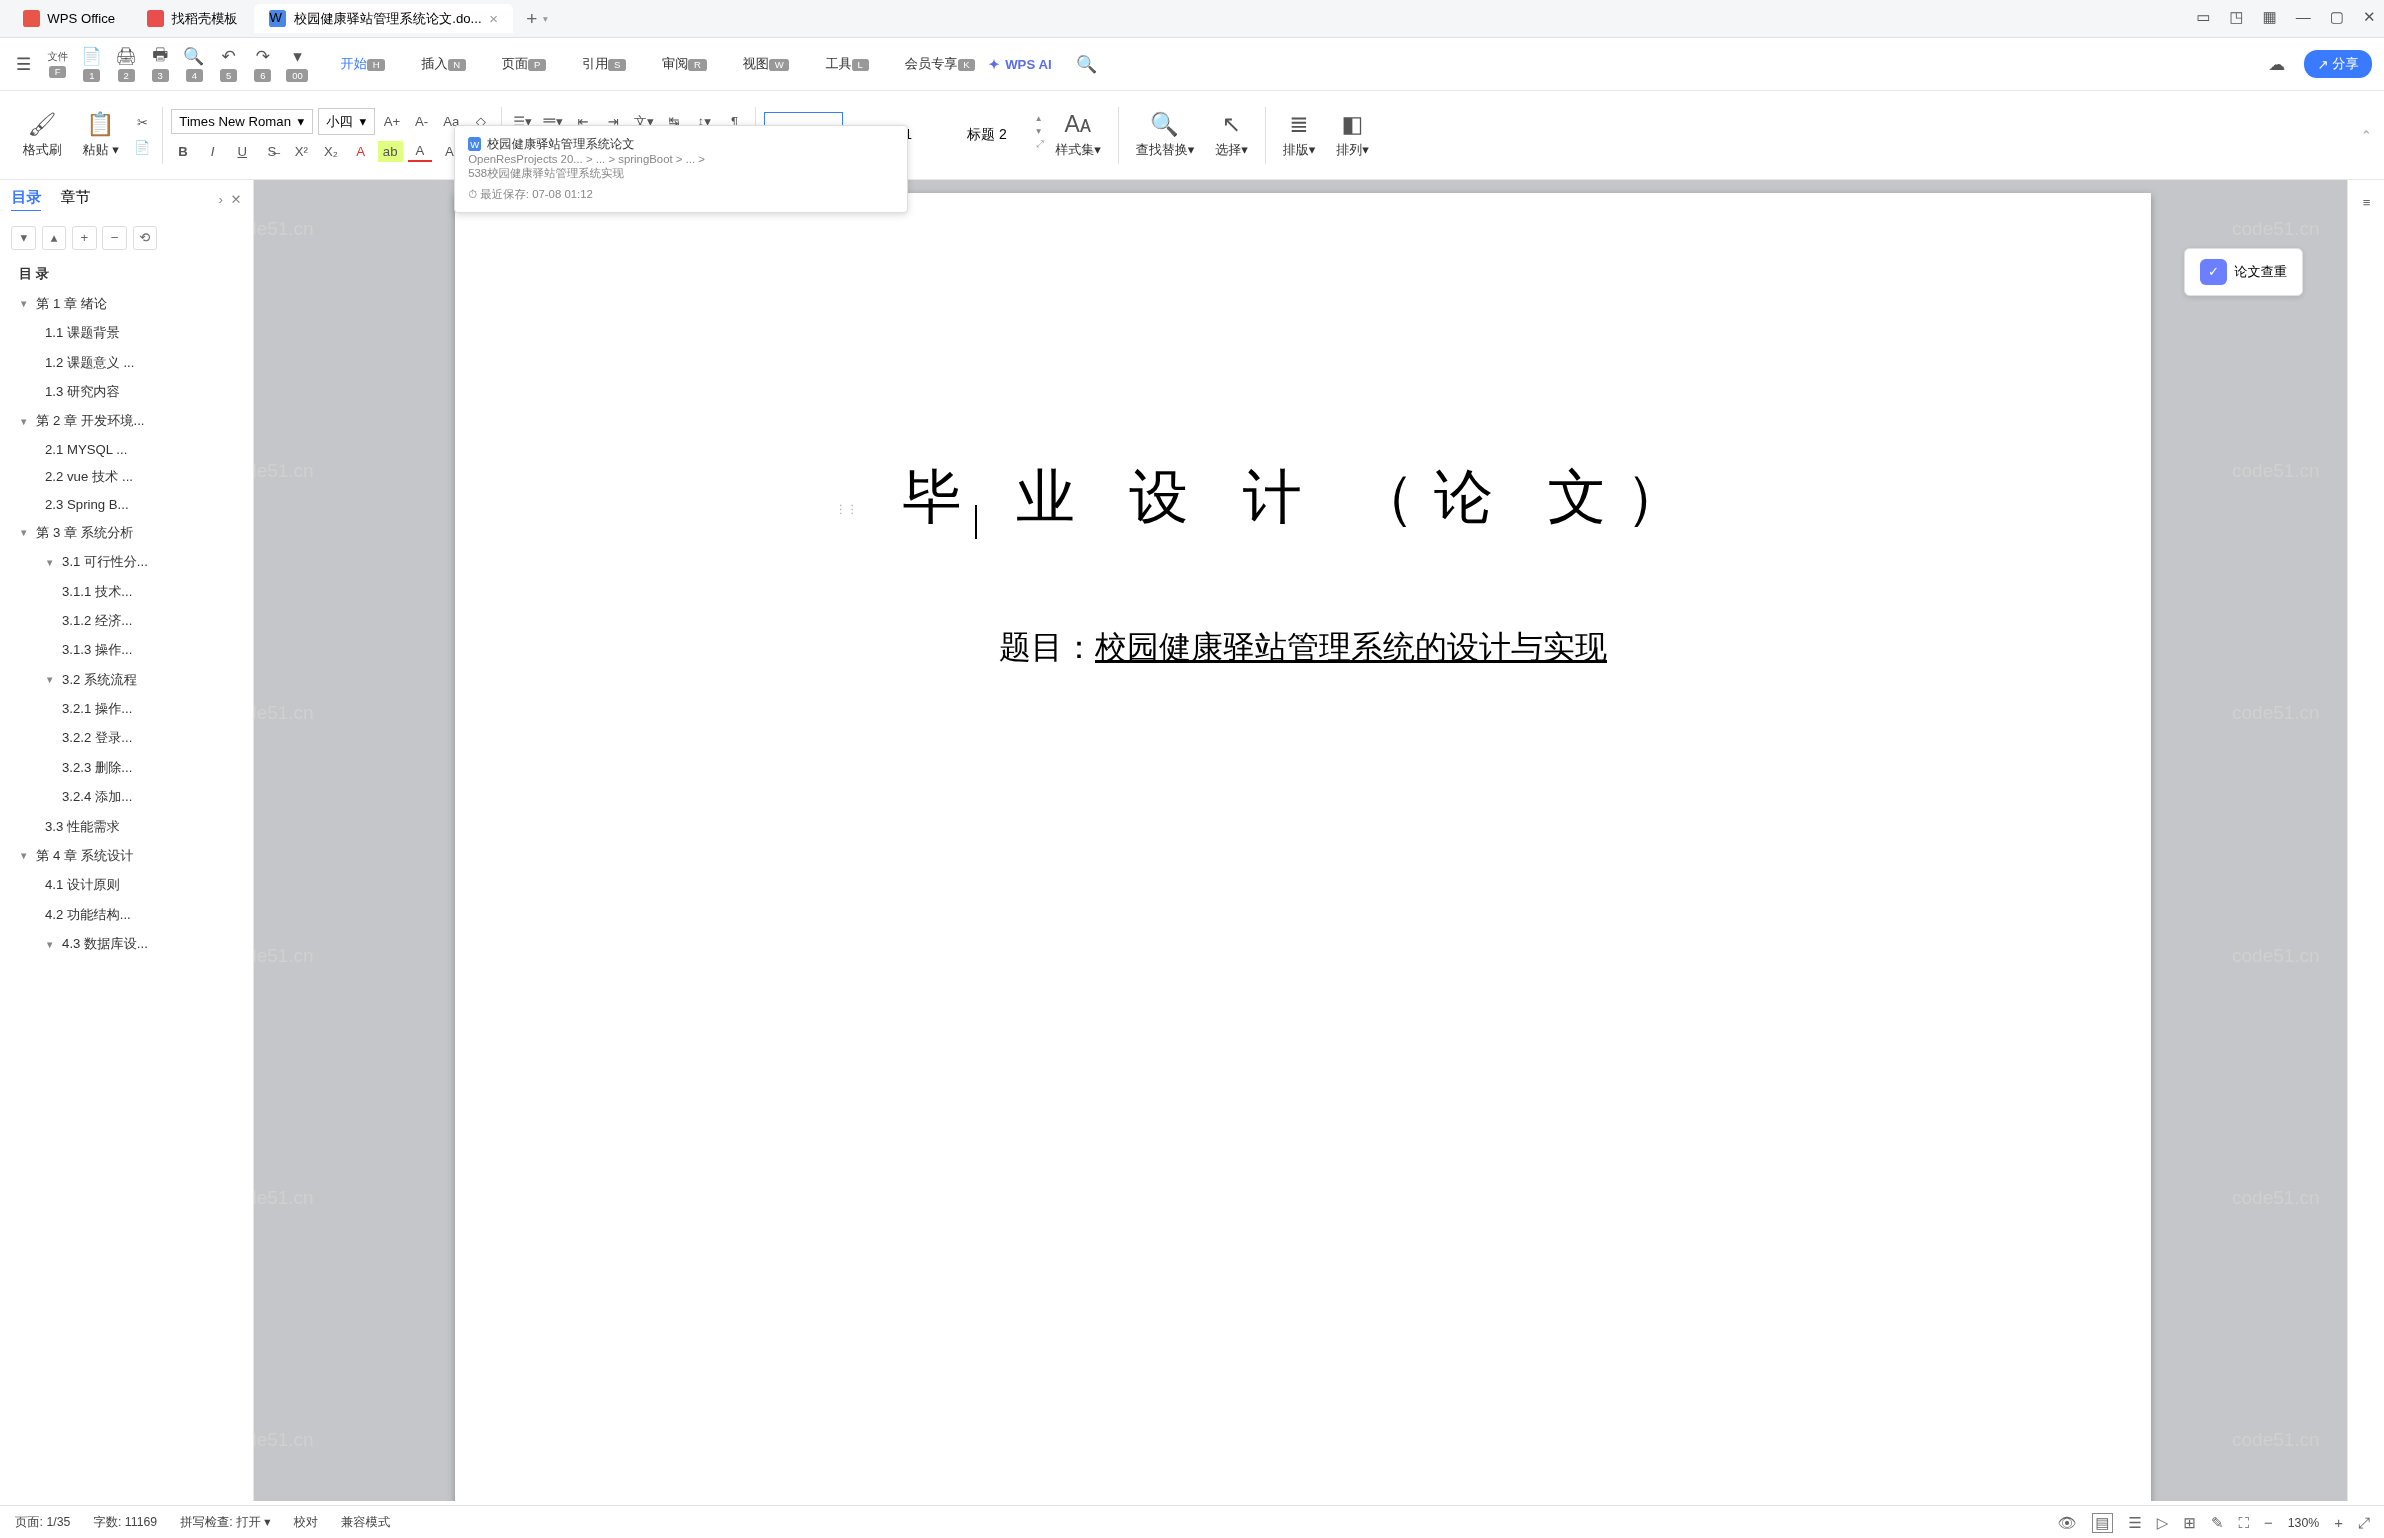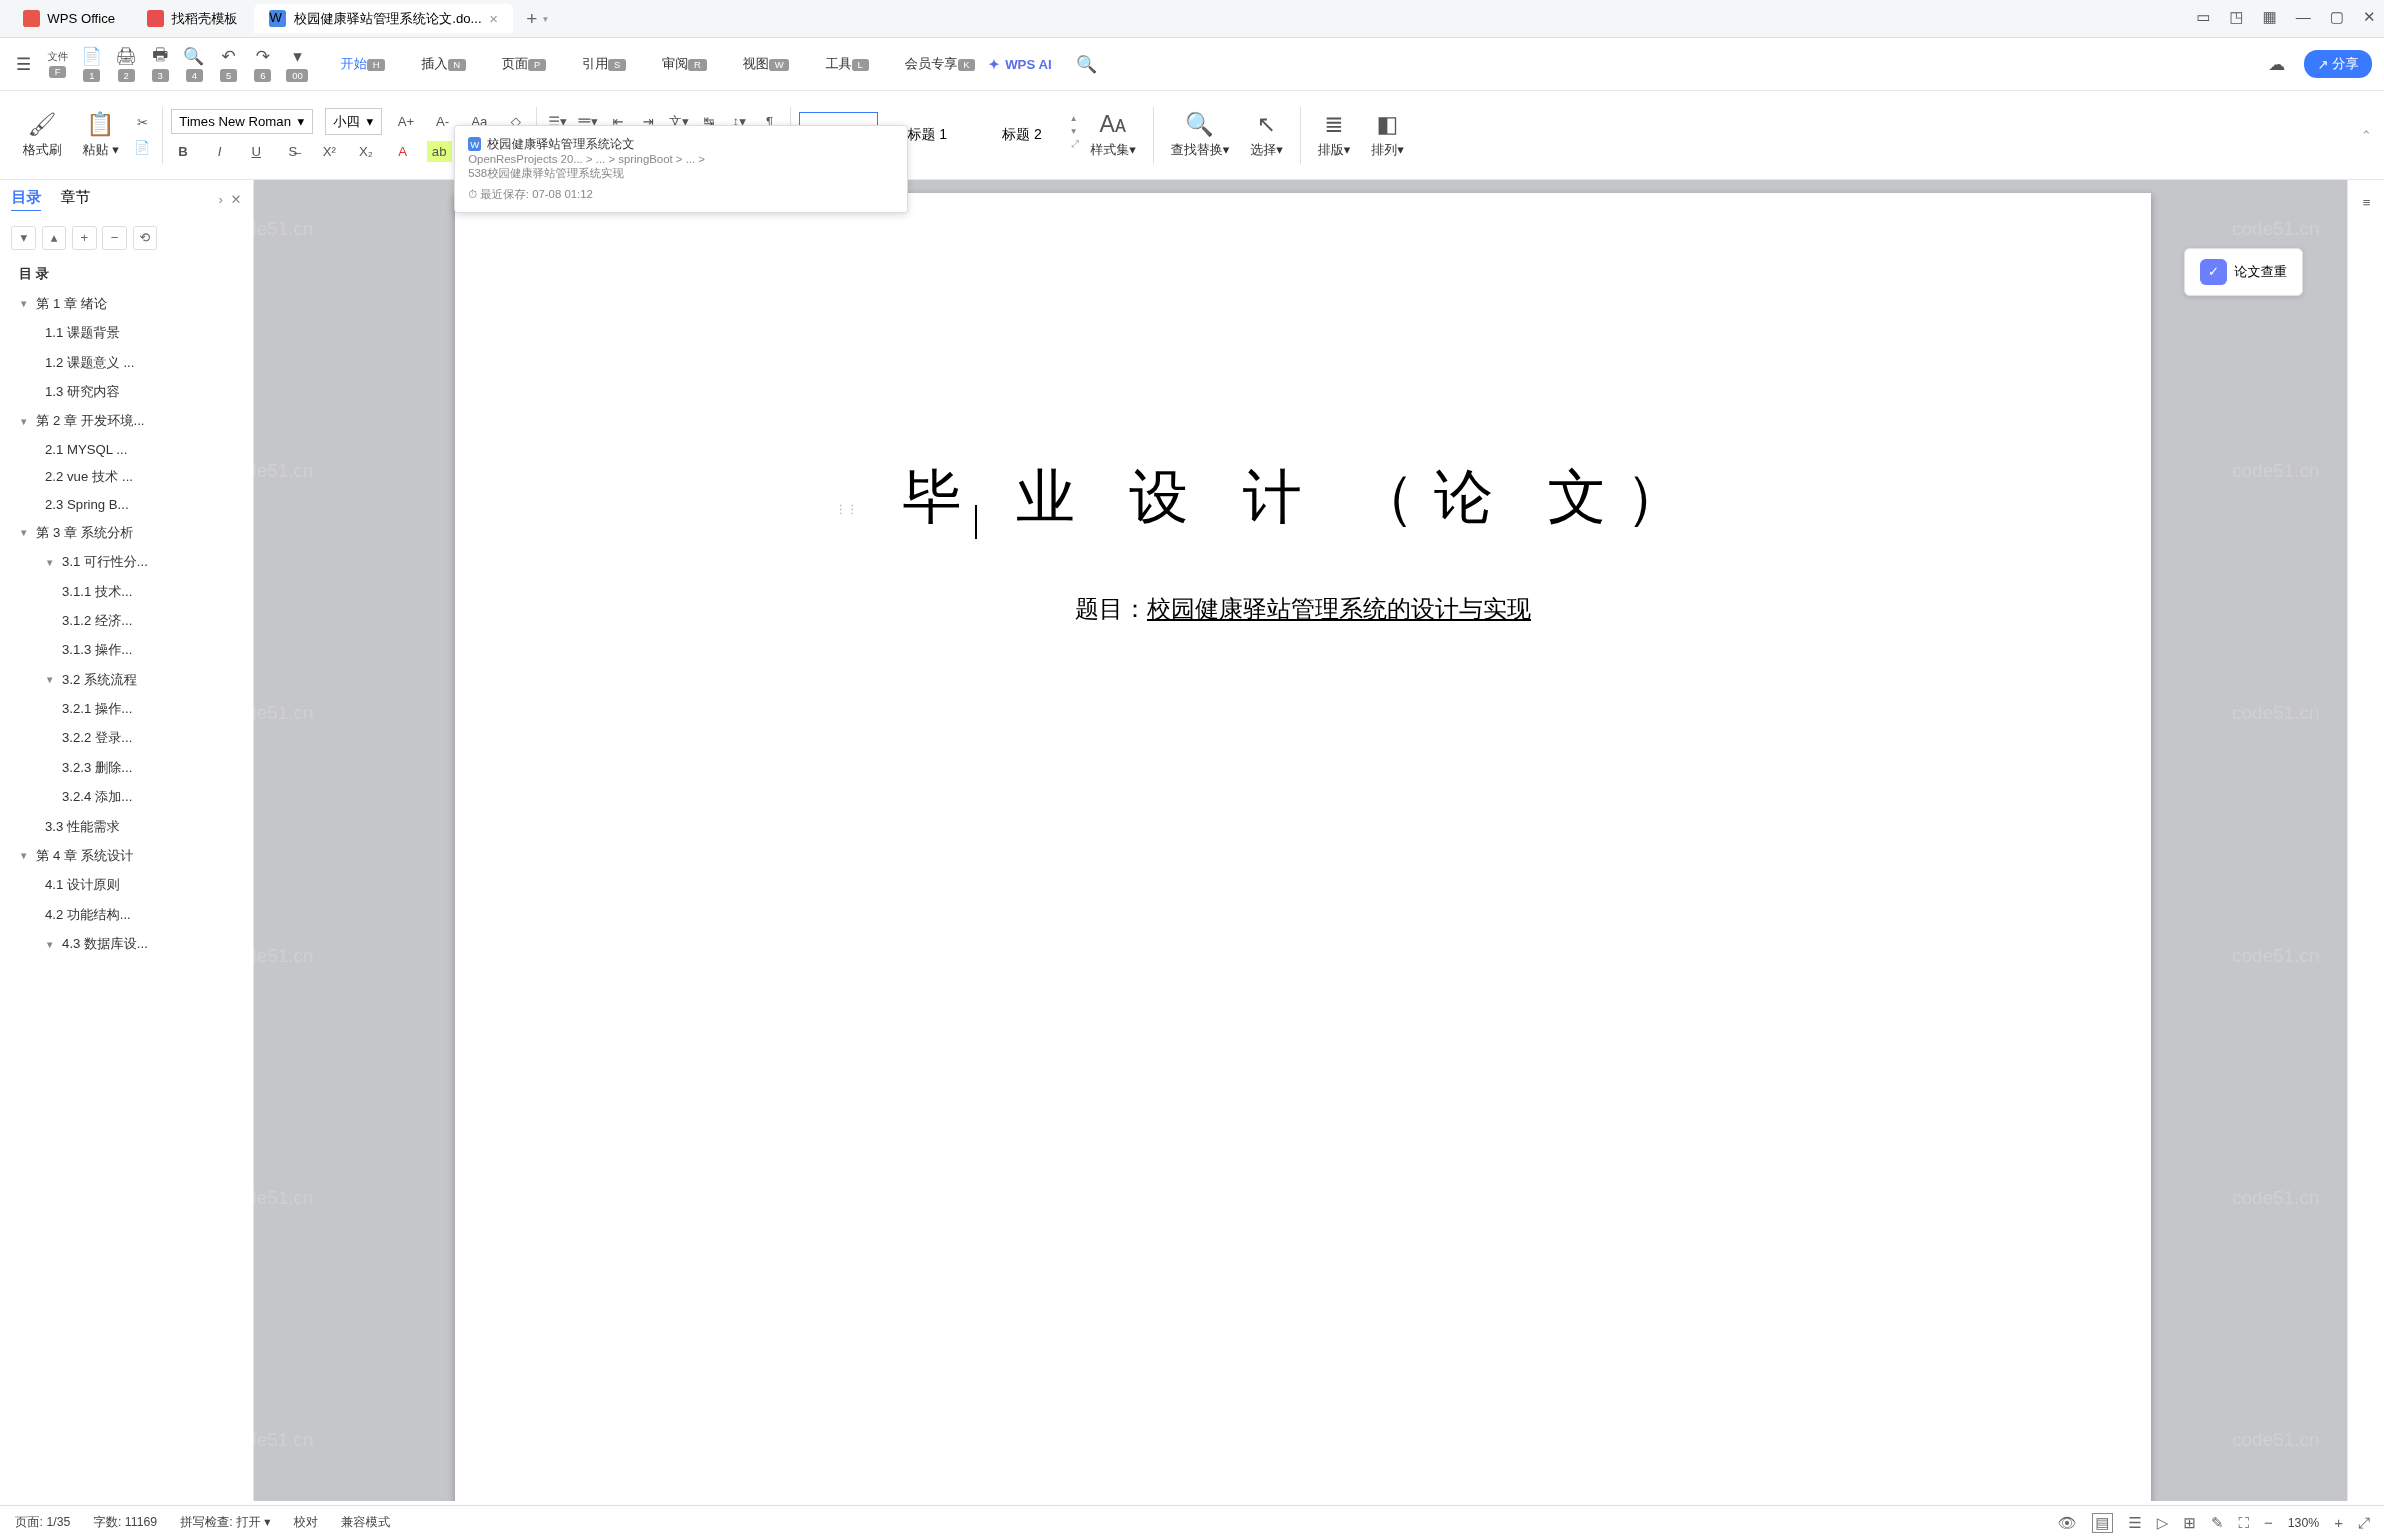--- a/index.html
+++ b/index.html
@@ -27,21 +27,21 @@
 .mb-right{margin-left:auto;display:flex;gap:17px;align-items:center}
 .share-btn{background:#3a7afe;color:#fff;border-radius:13.2px;padding:4.7px 13.2px;display:flex;align-items:center;gap:3.8px}
 .ribbon{height:89px;display:flex;align-items:center;padding:0 13.2px;gap:1.9px;border-bottom:0.9px solid #e8e8e8}
 .rbtn{display:flex;flex-direction:column;align-items:center;gap:3.8px;padding:3.8px 9.5px;cursor:pointer}
 .rbtn-icon{font-size:23px;color:#555}
 .rbtn-label{font-size:13px;color:#333}
 .rsep{width:0.9px;height:57px;background:#e0e0e0;margin:0 5.7px}
 .font-sel{border:0.9px solid #ccc;padding:3.8px 7.6px;min-width:142px;display:flex;align-items:center;justify-content:space-between;background:#fff}
 .size-sel{border:0.9px solid #ccc;padding:3.8px 7.6px;min-width:57px;display:flex;align-items:center;justify-content:space-between;background:#fff}
 .fontarea{display:flex;flex-direction:column;gap:5.7px}
-.fontrow{display:flex;gap:12px;align-items:center}
+.fontrow{display:flex;gap:5px;align-items:center}
 .fbtn{width:24.6px;height:21px;display:flex;align-items:center;justify-content:center;color:#555;font-size:13.2px;cursor:pointer}
 .para-area{display:flex;flex-direction:column;gap:5.7px}
 .pararow{display:flex;gap:3.8px}
 .pbtn{width:26.5px;height:21px;display:flex;align-items:center;justify-content:center;color:#555;cursor:pointer}
 .style-box{display:flex;gap:3.8px}
 .style-item{border:0.9px solid transparent;padding:13.2px 24.6px;font-size:14px;cursor:pointer}
 .style-item.sel{border:0.9px solid #3a7afe}
 .style-scroll{display:flex;flex-direction:column;gap:1.9px;color:#888;font-size:9.5px}
 .content{display:flex;height:calc(100% - 218px);position:relative}
 .sidebar{width:254px;border-right:0.9px solid #e5e5e5;display:flex;flex-direction:column;background:#fff}
@@ -53,21 +53,21 @@
 .sb-tool{width:24.6px;height:24.6px;display:flex;align-items:center;justify-content:center;color:#666;border:0.9px solid #ddd;border-radius:2.8px;cursor:pointer}
 .outline{flex:1;overflow-y:auto;padding:3.8px 0}
 .ol-item{padding:5.7px 13.2px;display:flex;align-items:center;gap:5.7px;cursor:pointer;font-size:13.2px;color:#333}
 .ol-arrow{width:11.4px;color:#888;font-size:9.5px}
 .ol-l1{padding-left:19px}
 .ol-l2{padding-left:45px}
 .ol-l3{padding-left:62px}
 .page-area{flex:1;background:#c5c6c9;position:relative;overflow:hidden}
 .page{position:absolute;left:201px;top:13.2px;width:1696px;height:2271px;background:#fff;box-shadow:0 1.9px 7.6px rgba(0,0,0,0.3)}
 .doc-title{text-align:center;font-size:59px;font-family:"SimHei",sans-serif;letter-spacing:19px;margin-top:265px}
-.doc-subtitle{text-align:center;font-size:24px;margin-top:55px}
+.doc-subtitle{text-align:center;font-size:32px;margin-top:88px}
 .doc-subtitle .ul{text-decoration:underline}
 .red-warn{text-align:center;color:#e83030;font-size:28px;font-family:monospace;margin-top:104px}
 .cursor{position:absolute;left:520px;top:312px;width:1.9px;height:34px;background:#000}
 .handle{position:absolute;left:380px;top:309px;color:#aaa;font-size:11.4px}
 .wm{position:absolute;color:#d0d0d0;font-size:19px;pointer-events:none;font-family:Arial}
 .rt-sidebar{width:38px;background:#fff;border-left:0.9px solid #e5e5e5;display:flex;flex-direction:column;align-items:center;padding-top:9.5px;gap:13.2px}
 .rt-btn{width:26.5px;height:26.5px;display:flex;align-items:center;justify-content:center;color:#666;cursor:pointer}
 .check-badge{position:absolute;right:44px;top:68px;background:#fff;border:0.9px solid #e0e0e0;border-radius:5.7px;padding:9.5px 15px;display:flex;align-items:center;gap:7.6px;box-shadow:0 1.9px 5.7px rgba(0,0,0,0.1);cursor:pointer}
 .check-icon{width:26.5px;height:26.5px;background:#6b7fff;border-radius:5.7px;display:flex;align-items:center;justify-content:center;color:#fff}
 .statusbar{position:absolute;bottom:0;left:0;right:0;height:34px;background:#fff;border-top:0.9px solid #e0e0e0;display:flex;align-items:center;padding:0 15px;gap:23px;font-size:12.3px;color:#444}

